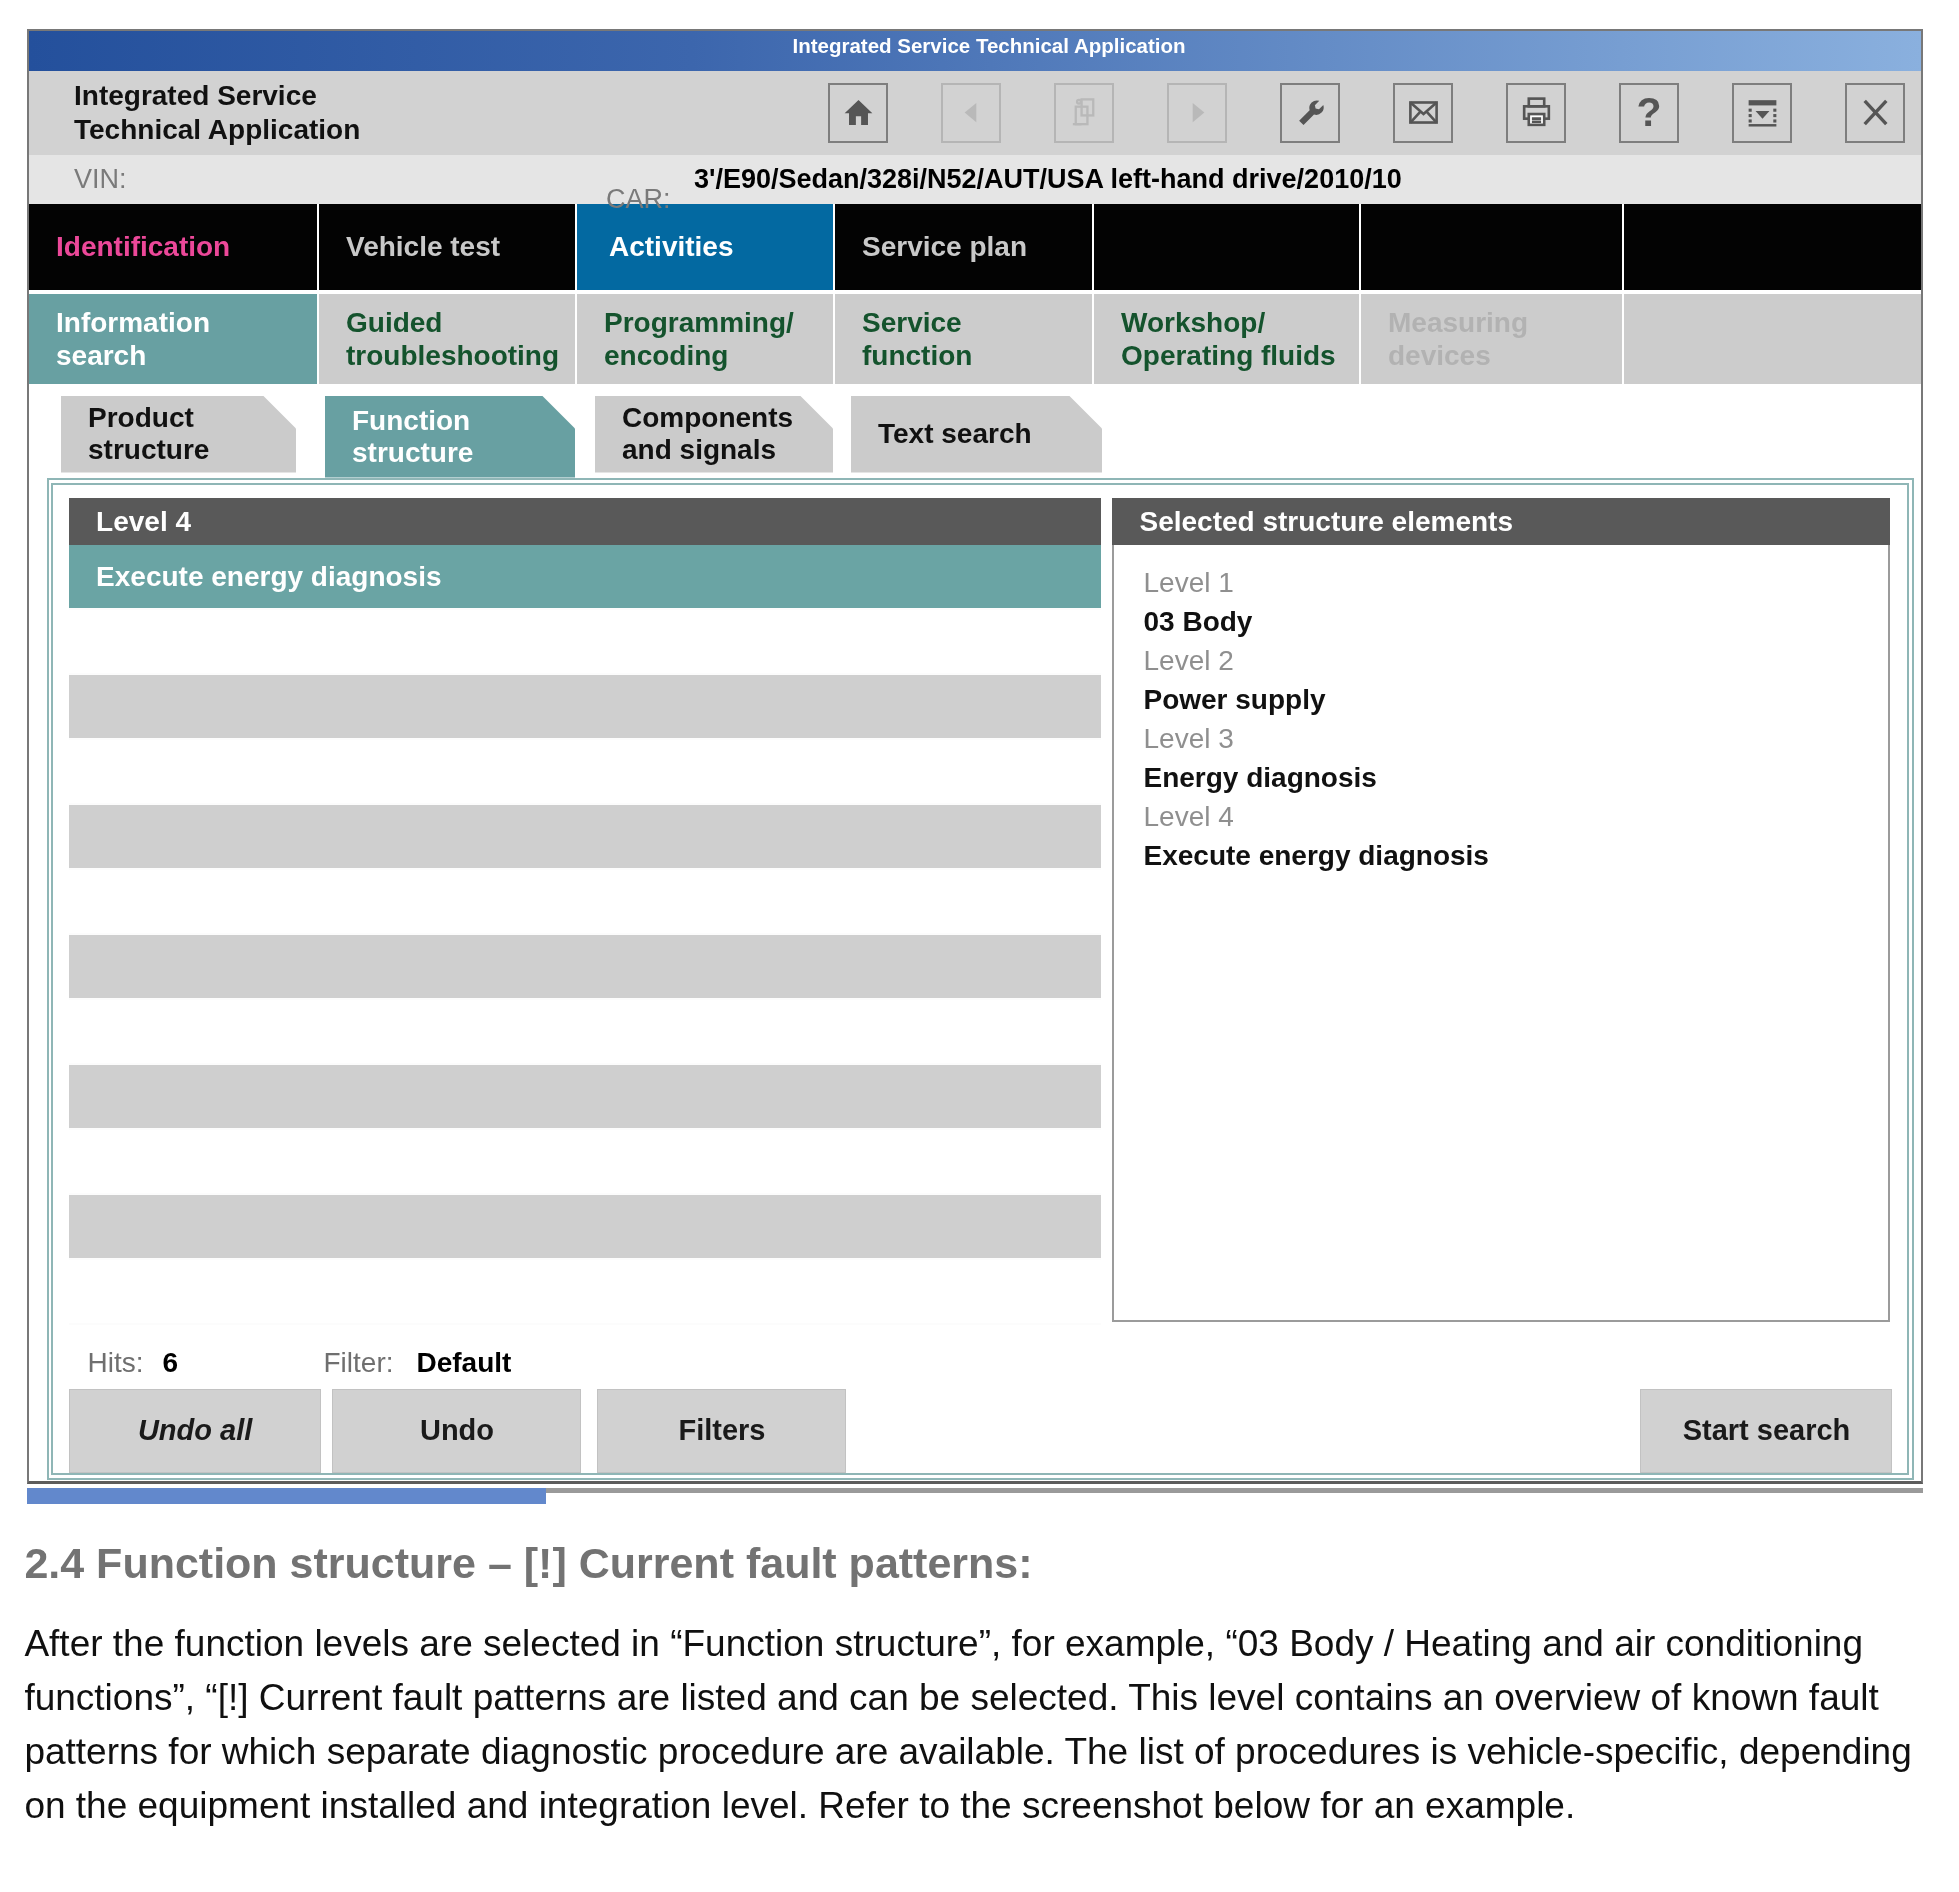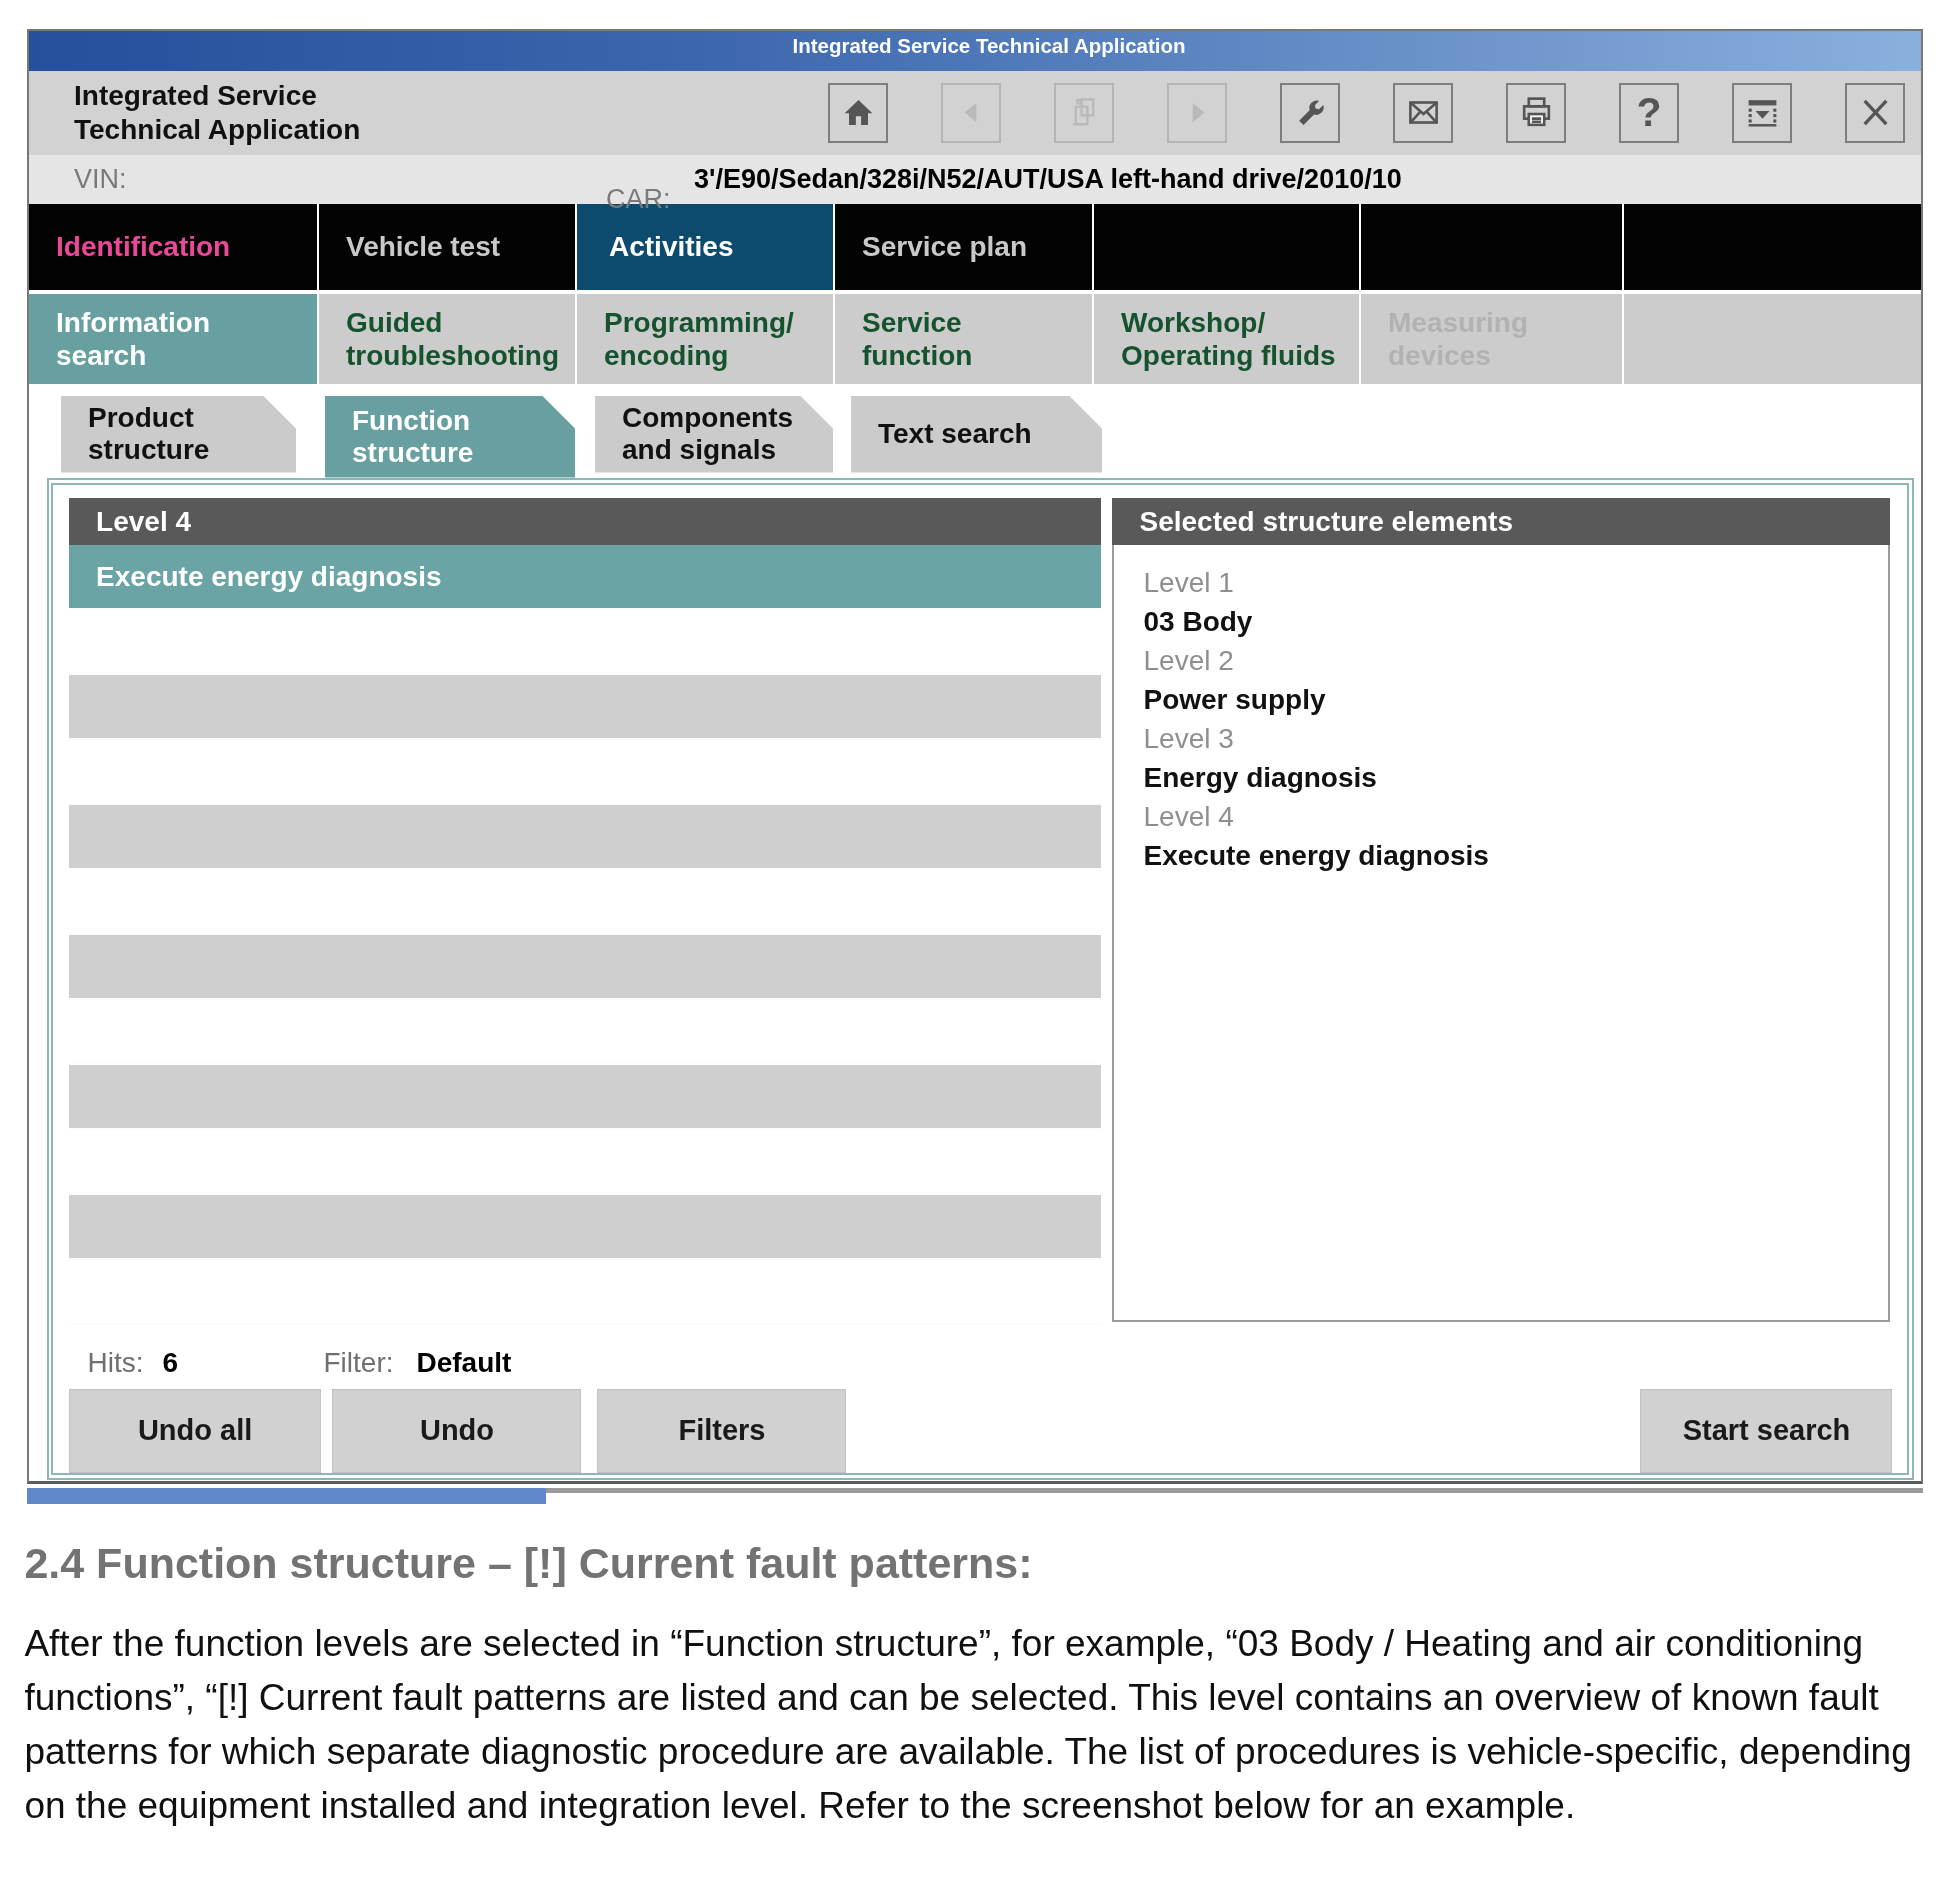--- a/index.html
+++ b/index.html
@@ -28,21 +28,21 @@
   .car-label { position:absolute; left:577px; top:8.8px; color:#7a7a7a;margin-top:20px; }
   .car-value { position:absolute; left:665px; top:8.8px; color:#000; font-weight:bold; }
 
   
   .trow { display:flex; width:100%; }
   .row1 { height:86px; background:#000; }
   .row1 .cell { background:#030303; color:#c9c9c9; display:flex; align-items:center;
     padding-left:27px; font-size:28px; font-weight:bold; border-right:2.9px solid #fff; }
   .row1 .cell:last-child { border-right:none; }
   .row1 .cell.on { color:#ec4899; }
-  .row1 .cell.sel { background:#0c4a6e; color:#fff;padding-left:32px; }
+  .row1 .cell.sel { background:#0369a1; color:#fff;padding-left:32px; }
   .gap4 { height:3.9px; background:#fff; }
   .row2 { height:90px; background:#fff; }
   .row2 .cell { background:#cccccc; color:#14532d; display:flex; flex-direction:column;
     justify-content:center; padding-left:27px; font-size:28px; font-weight:bold;
     line-height:33px; border-right:2.9px solid #fff; }
   .row2 .cell:last-child { border-right:none; }
   .row2 .cell.sel { background:#68a0a2; color:#fff; }
   .row2 .cell.dis { color:#b2b2b2; }
   .w1{width:290px;} .w2{width:258px;} .w3{width:258px;} .w4{width:259px;}
   .w5{width:267px;} .w6{width:263px;} .w7{flex:1;}
@@ -78,21 +78,21 @@
 
   .hitsrow { position:absolute; left:34px; top:862px; height:35px; width:780px;
     font-size:28px; }
   .hitsrow span { position:absolute; top:0; }
   .hl { color:#6f6f6f; } .hv { color:#000; font-weight:bold; }
   .p-hits-l{left:0;} .p-hits-v{left:75px;} .p-fil-l{left:236px;} .p-fil-v{left:329px;}
 
   .btn { position:absolute; top:904px; height:84px; background:#d1d1d1;
     display:flex; align-items:center; justify-content:center; font-size:29px;
     font-weight:bold; color:#1a1a1a; border:1px solid #c2c2c2; cursor:default; }
-  .b1{left:15.6px;width:252px;} .b2{left:279px;width:249px;}
+  .b1{left:15.6px;width:252px;font-style:italic;} .b2{left:279px;width:249px;}
   .b3{left:544px;width:249px;} .b4{left:1587px;width:252px;}
 
   
   .bluebar { position:absolute; left:27px; top:1488px; width:519px; height:15.6px;
     background:#6288cc; }
   .grayline { position:absolute; left:546px; top:1488px; width:1377px; height:4.9px;
     background:#9a9a9a; }
 
   .doc-h { position:absolute; left:24.4px; top:1539px; font-size:43px; font-weight:bold;
     color:#737373; }

